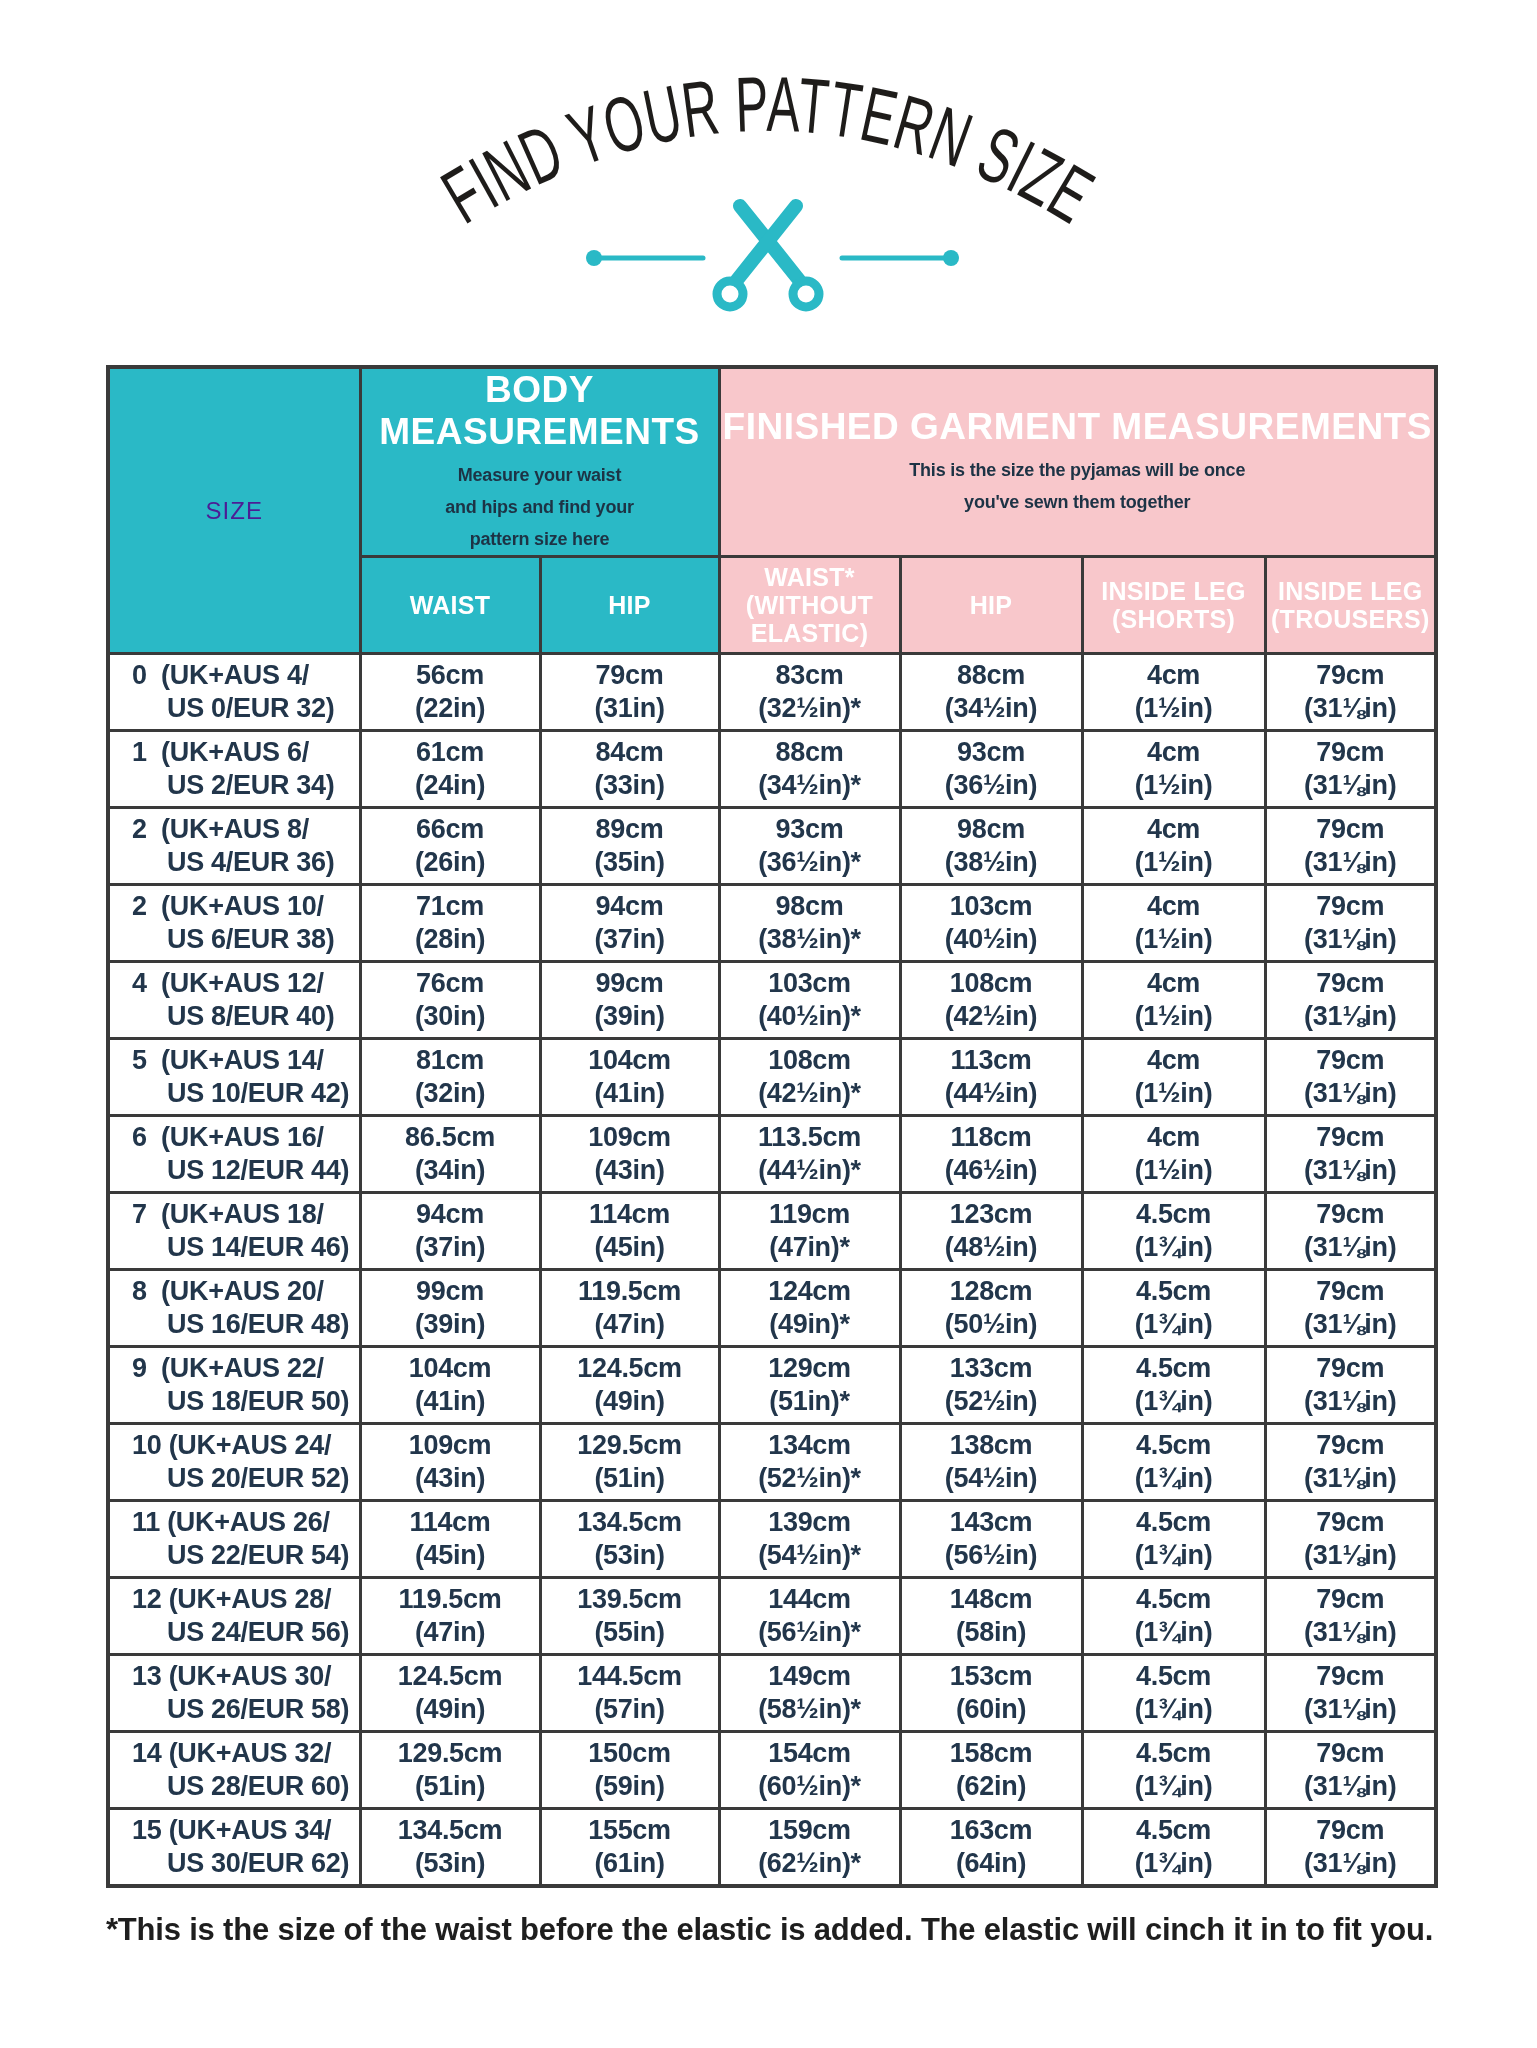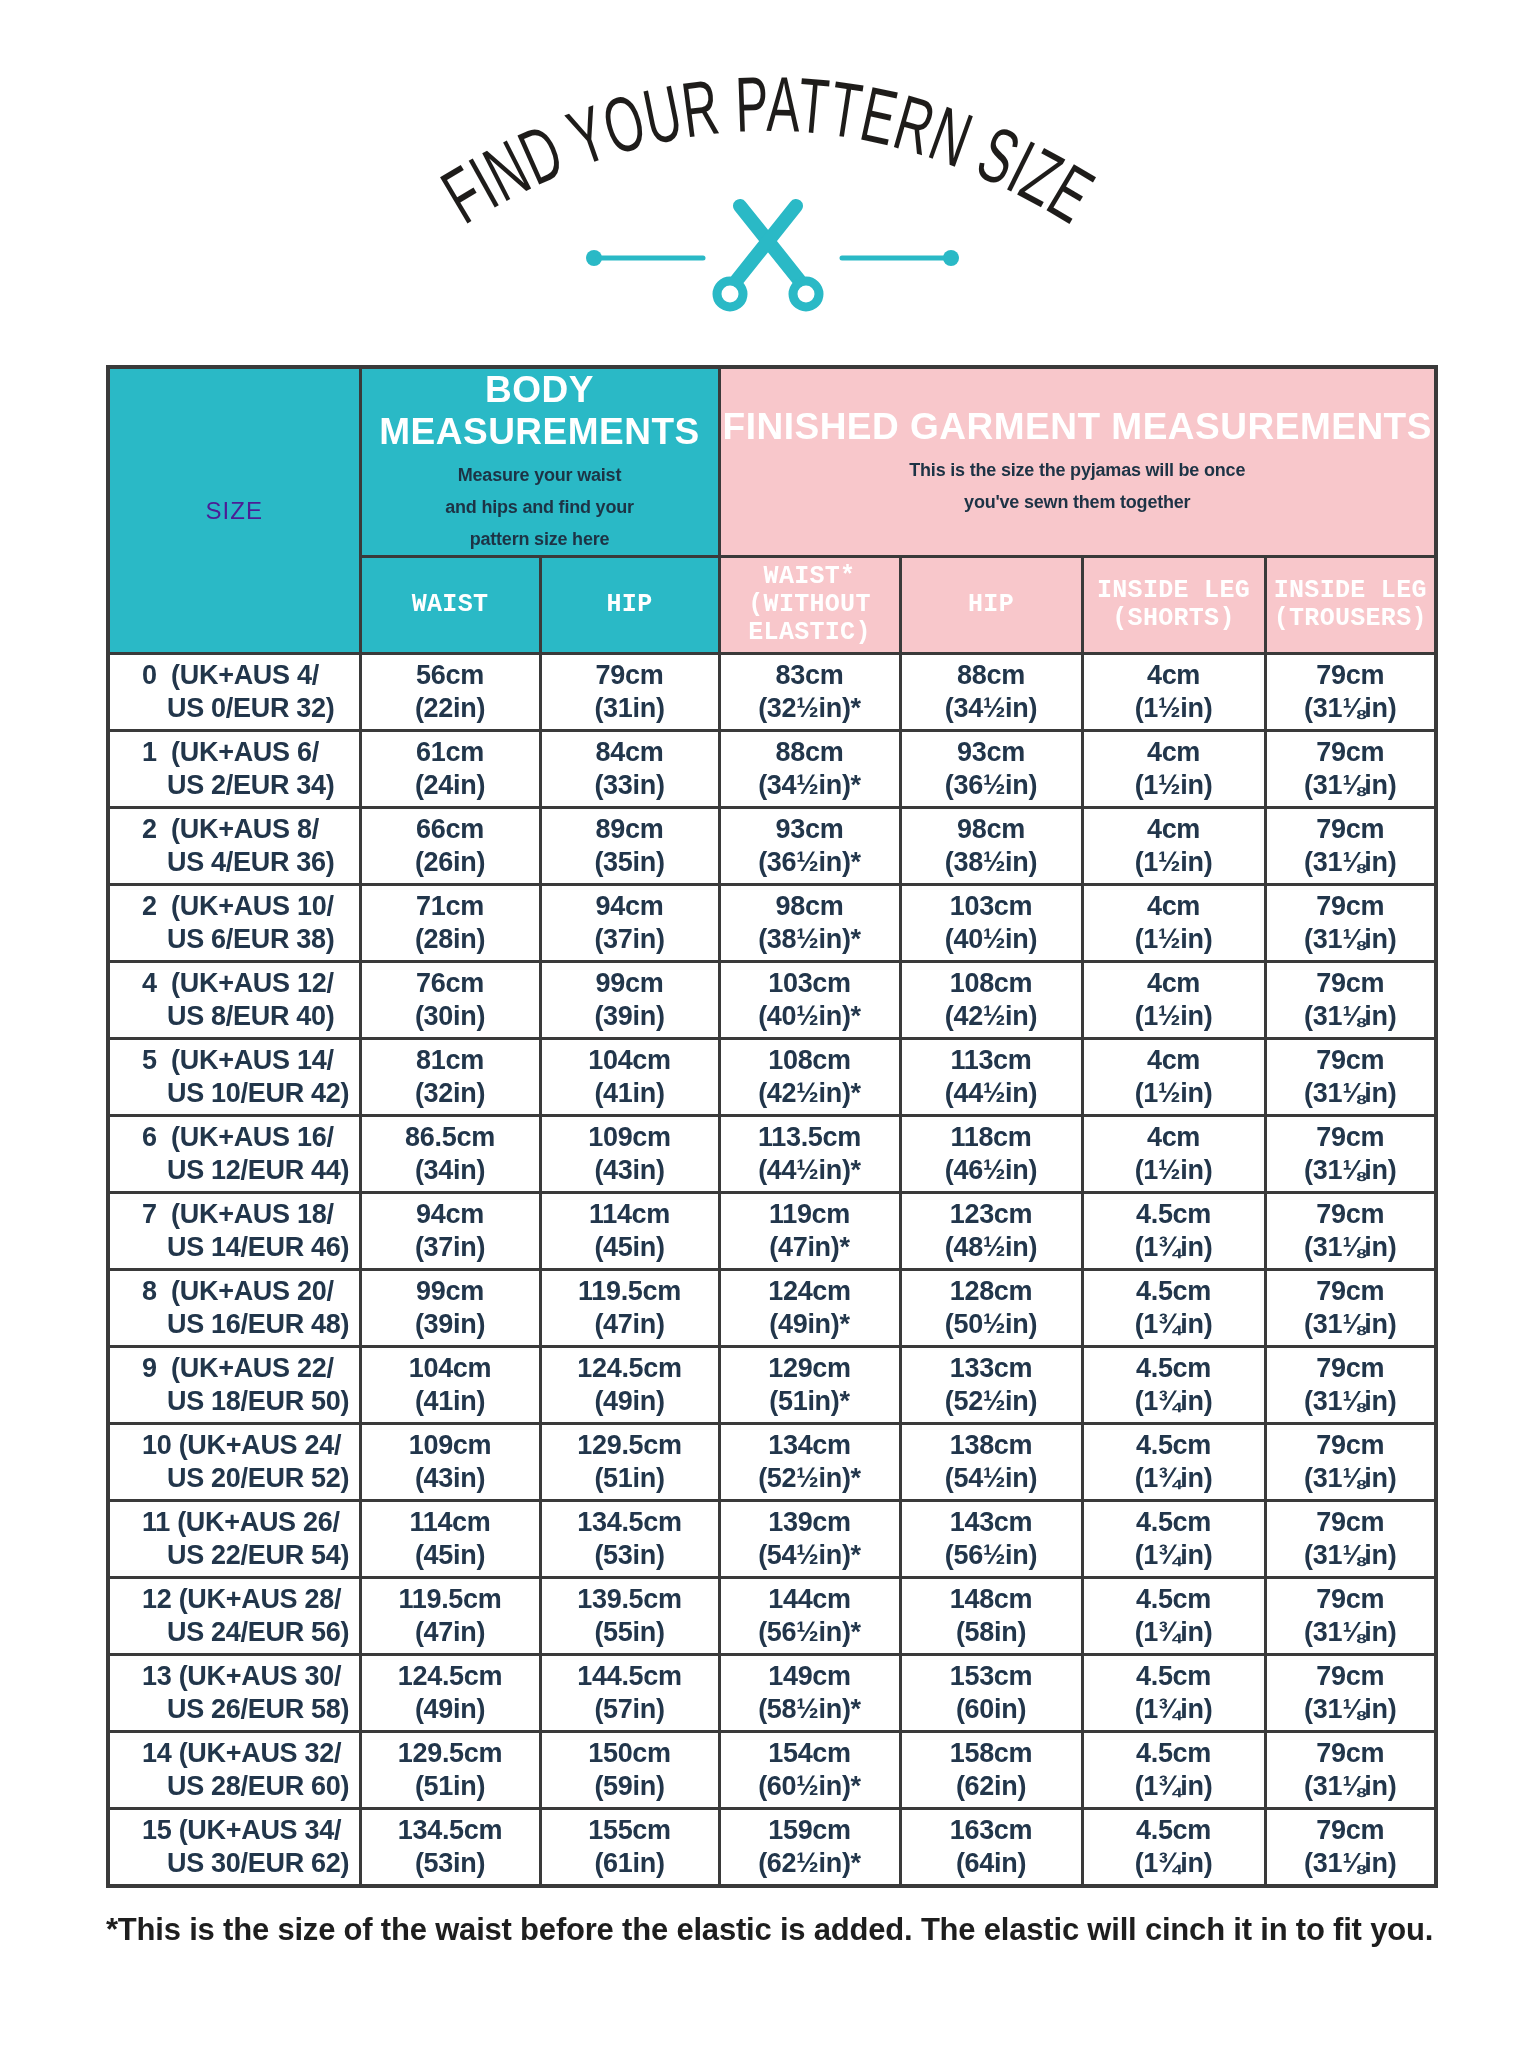--- a/index.html
+++ b/index.html
@@ -35,28 +35,28 @@
   }
   .gtitle {
     color:#ffffff; font-size:37px; font-weight:700; letter-spacing:0.5px;
   }
   .gsub {
     color:#1d3345; font-size:18px; font-weight:700; line-height:32px;
     white-space:pre-line; margin-top:6px; letter-spacing:-0.2px;
   }
   th.sub {
     color:#ffffff; font-size:25px; font-weight:700; line-height:28px;
-    letter-spacing:0.3px; white-space:pre-line;font-family:Liberation Mono, monospace;
+    letter-spacing:0.3px; white-space:pre-line;
   }
   .size-chart td {
     color:#22364b; font-size:27px; font-weight:700; line-height:33px;
     letter-spacing:-0.3px;
   }
   td.size-cell { text-align:left; white-space:pre; }
-  td.size-cell .l1 { padding-left:32px; }
+  td.size-cell .l1 { padding-left:22px; }
   td.size-cell .l2 { padding-left:57px; }
 
   .footnote {
     position:absolute; left:106px; top:1912px; width:1330px;
     font-size:31px; font-weight:700; color:#1e1e1e; letter-spacing:-0.2px;
   }
 </style>
 </head>
 <body>
 

